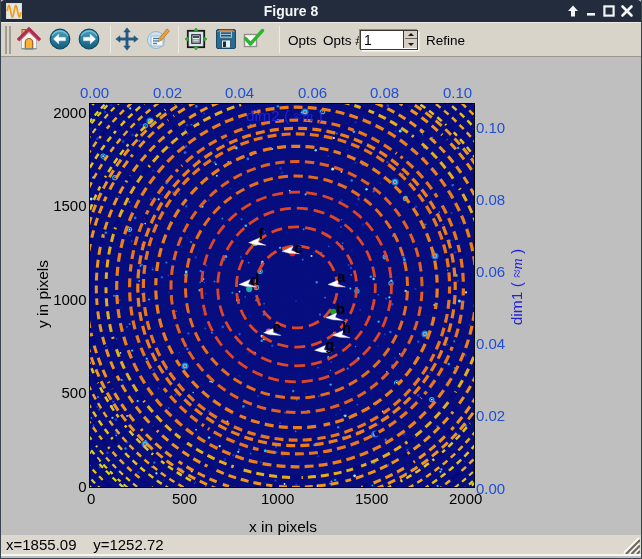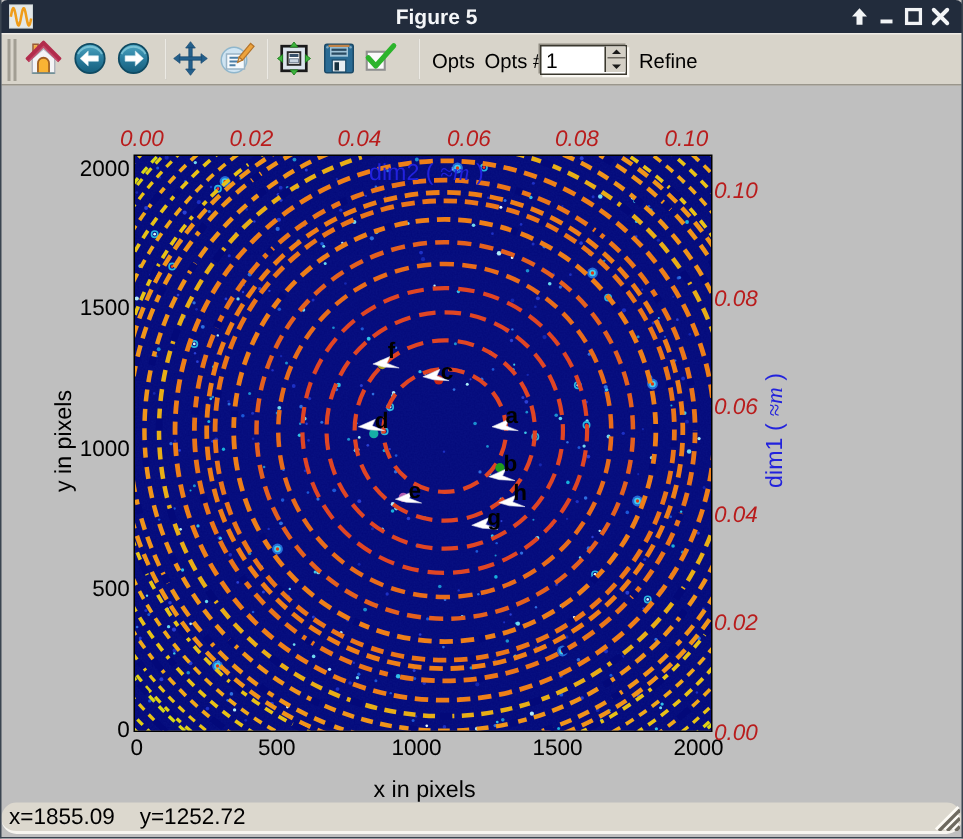--- a/index.html
+++ b/index.html
@@ -13,35 +13,35 @@
 .spin { position:absolute; left:359px; top:7px; width:58px; height:20px; background:#fff; border:1.5px solid #3a382f; box-shadow: 1.5px 1.5px 0 #fcfaf5, -1px -1px 0 #908c82; }
 .spin .val { position:absolute; left:3px; top:1px; font-size:14px; }
 .spinbtns { position:absolute; right:0; top:0; width:14px; height:17px; background:#d4d0c6; border-left:1.5px solid #3a382f; }
 .sbu { position:absolute; right:0; top:0; width:12.5px; height:8px; border-bottom:1px solid #6a675f; }
 .sbd { position:absolute; right:0; bottom:0; width:12.5px; height:8px; }
 .tri-u { position:absolute; left:3.5px; top:2px; width:0; height:0; border-left:3px solid transparent; border-right:3px solid transparent; border-bottom:3.5px solid #1a1a1a; }
 .tri-d { position:absolute; left:3.5px; top:2.5px; width:0; height:0; border-left:3px solid transparent; border-right:3px solid transparent; border-top:3.5px solid #1a1a1a; }
 .fig { position:absolute; left:1px; top:58px; width:640px; height:476px; background:#bfbfbf; }
 .plot { position:absolute; left:89px; top:104px; width:384px; height:383px; background:#03097a; outline:1.5px solid #000; }
 .tick { position:absolute; font-size:15px; color:#000000; }
-.btick { position:absolute; font-size:15px; color:#b91c1c;font-style:italic; }
+.btick { position:absolute; font-size:15px; color:#1d4ed8; }
 .axlab { position:absolute; font-size:15.5px; color:#000; }
 .vlab { position:absolute; white-space:nowrap; font-size:15.5px; color:#000; transform-origin:0 0; transform:rotate(-90deg) translate(-50%,0); }
-.statusbar { position:absolute; left:1px; top:535px; width:640px; height:21px; background:#dcd8ce; border-bottom:2px solid #f8f6f0;border-radius:10px; }
+.statusbar { position:absolute; left:1px; top:535px; width:640px; height:21px; background:#dcd8ce; border-bottom:2px solid #f8f6f0; }
 .status { position:absolute; left:5px; top:1px; font-size:15px; color:#000; }
 .winborder { position:absolute; left:0; top:0; width:642px; height:559px; border:1.5px solid #3a4450; border-top:none; pointer-events:none; }
 i.ser { font-family:"Liberation Serif", serif; font-style:italic; }
 </style></head><body>
 
 <div class="titlebar">
   <div style="position:absolute;left:6px;top:3px;"><svg width="16" height="16" viewBox="0 0 16 16">
 <rect width="16" height="16" fill="#e4e8e8" stroke="#c8d0d0" stroke-width="1"></rect>
 <polyline points="1.2,8.2 1.6,6.1 2.0,4.3 2.4,3.1 2.8,2.4 3.2,2.6 3.6,3.5 4.0,5.0 4.4,6.9 4.8,9.0 5.2,11.0 5.6,12.6 6.0,13.7 6.4,14.0 6.8,13.6 7.2,12.4 7.6,10.8 8.0,8.7 8.4,6.6 8.8,4.7 9.2,3.3 9.6,2.5 10.0,2.5 10.4,3.2 10.8,4.5 11.2,6.4 11.6,8.5 12.0,10.5 12.4,12.3 12.8,13.5 13.2,14.0 13.6,13.7 14.0,12.8 14.4,11.2 14.8,9.3" fill="none" stroke="#ef9c1a" stroke-width="1.7" stroke-linejoin="round"></polyline>
 </svg></div>
-  <div class="title">Figure 5</div>
+  <div class="title">Figure 8</div>
   <div class="wbtn" style="left:566px"><svg width="14" height="14" viewBox="0 0 14 14">
         <path d="M7,1.5 L12,7 L9,7 L9,12.5 L5,12.5 L5,7 L2,7 Z" fill="#f2f4f6"></path>
       </svg></div>
   <div class="wbtn" style="left:584px"><svg width="14" height="14" viewBox="0 0 14 14">
         <rect x="3" y="9" width="8" height="2.6" fill="#f2f4f6"></rect>
       </svg></div>
   <div class="wbtn" style="left:602px"><svg width="14" height="14" viewBox="0 0 14 14">
         <rect x="2.4" y="2.4" width="9.2" height="9.2" fill="none" stroke="#f2f4f6" stroke-width="2.2"></rect>
       </svg></div>
   <div class="wbtn" style="left:620px"><svg width="14" height="14" viewBox="0 0 14 14">

